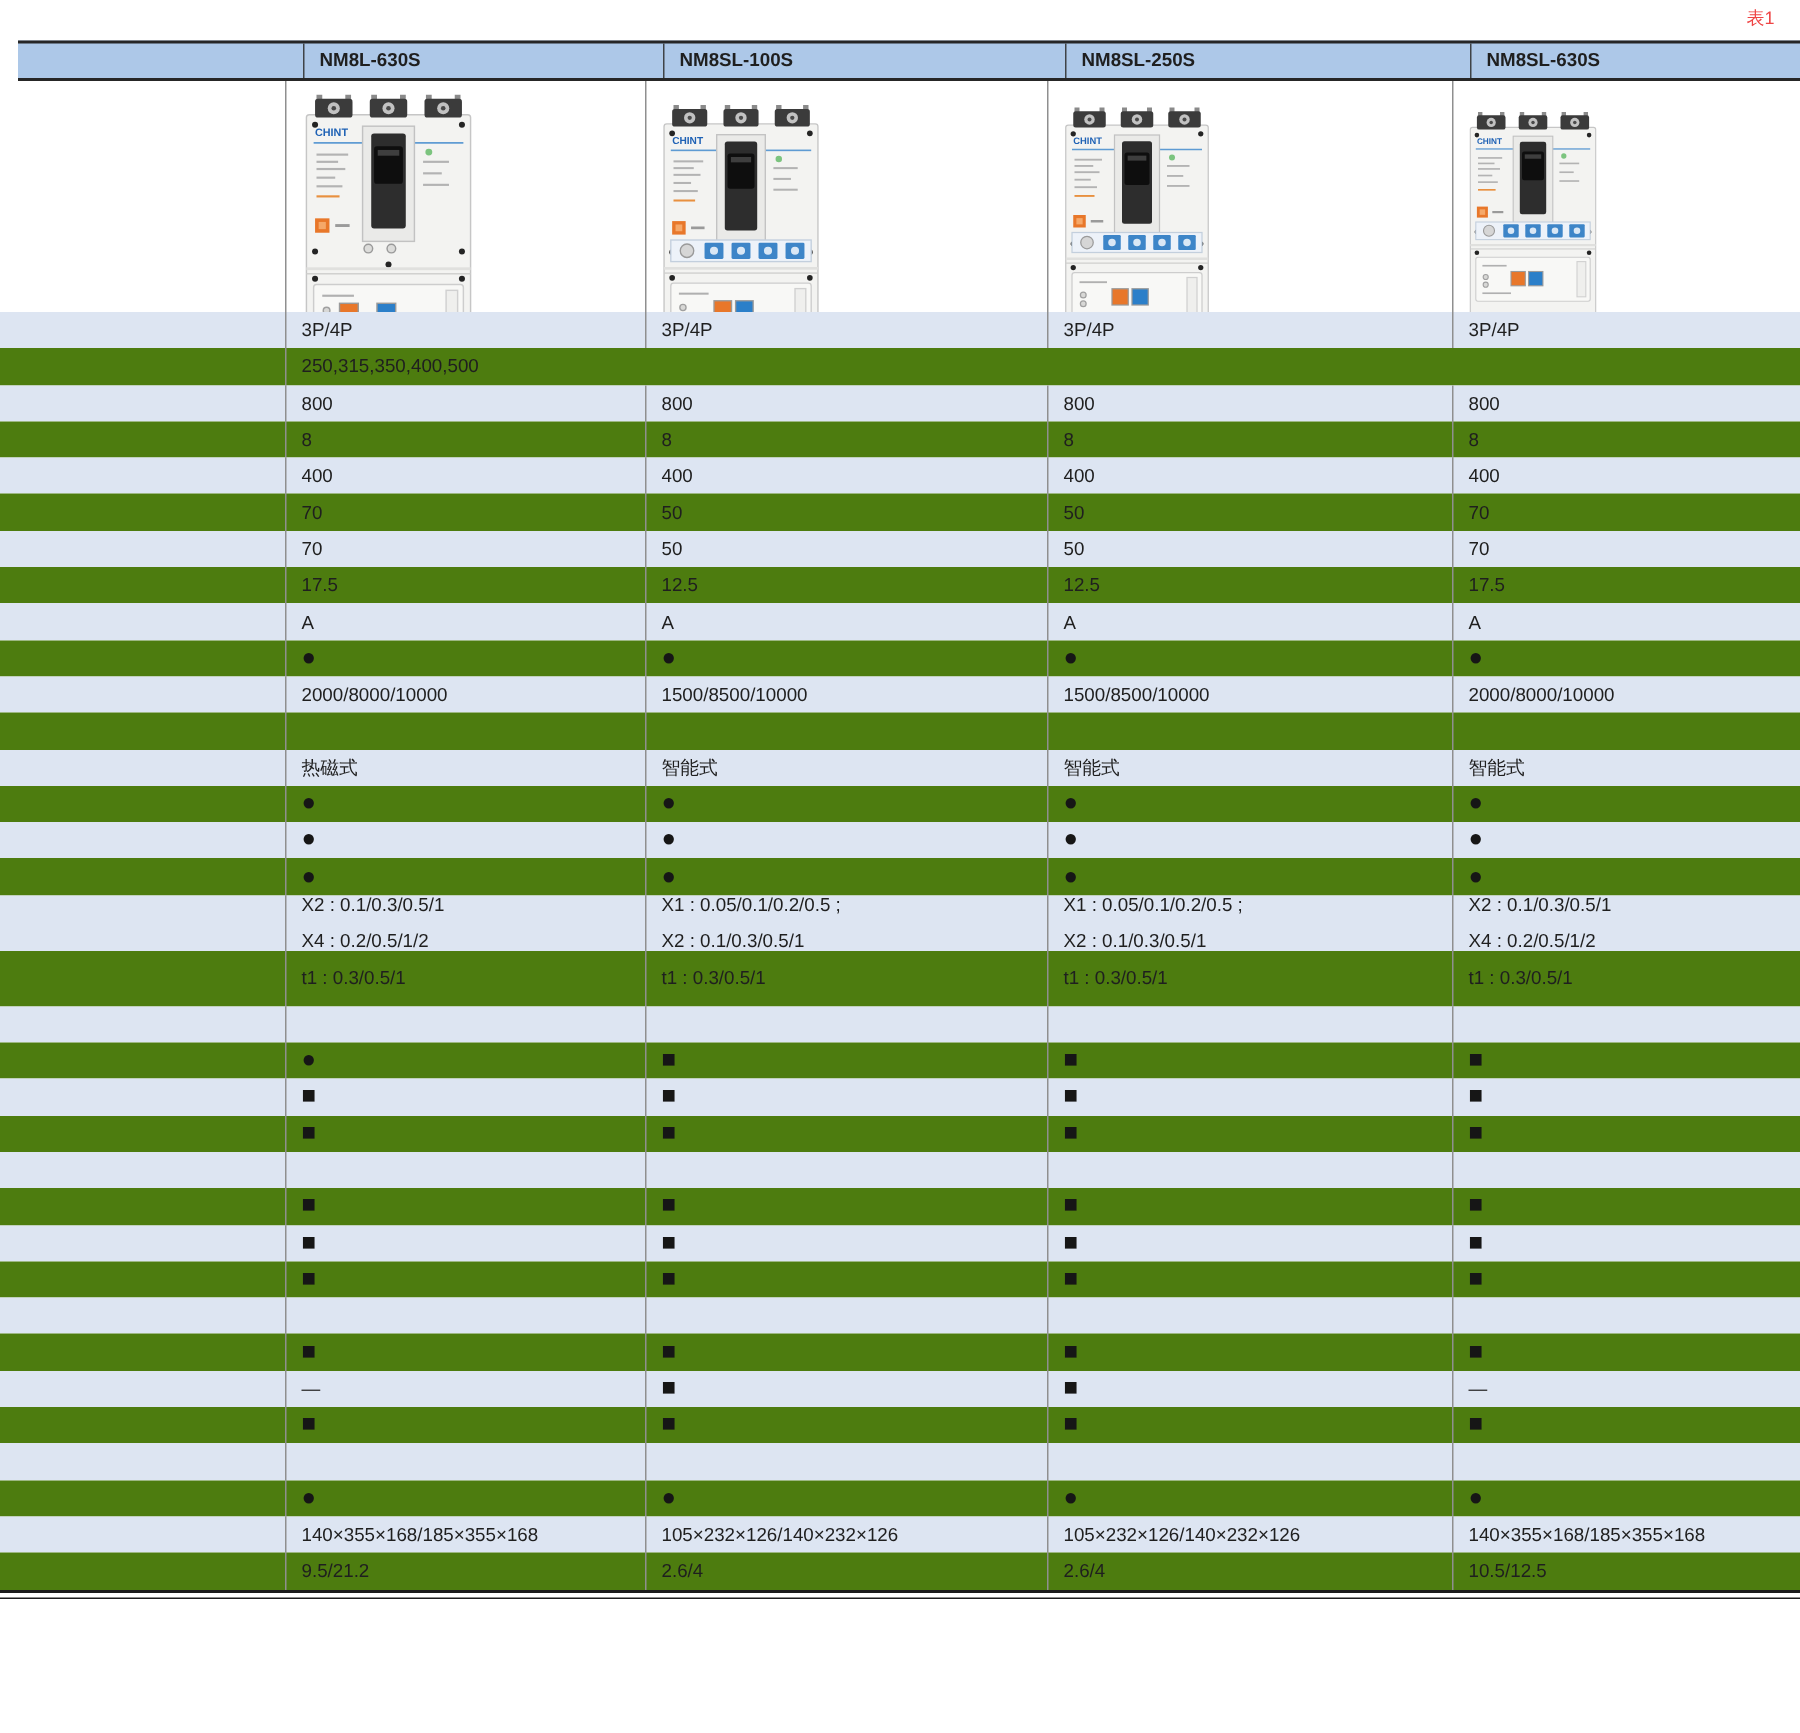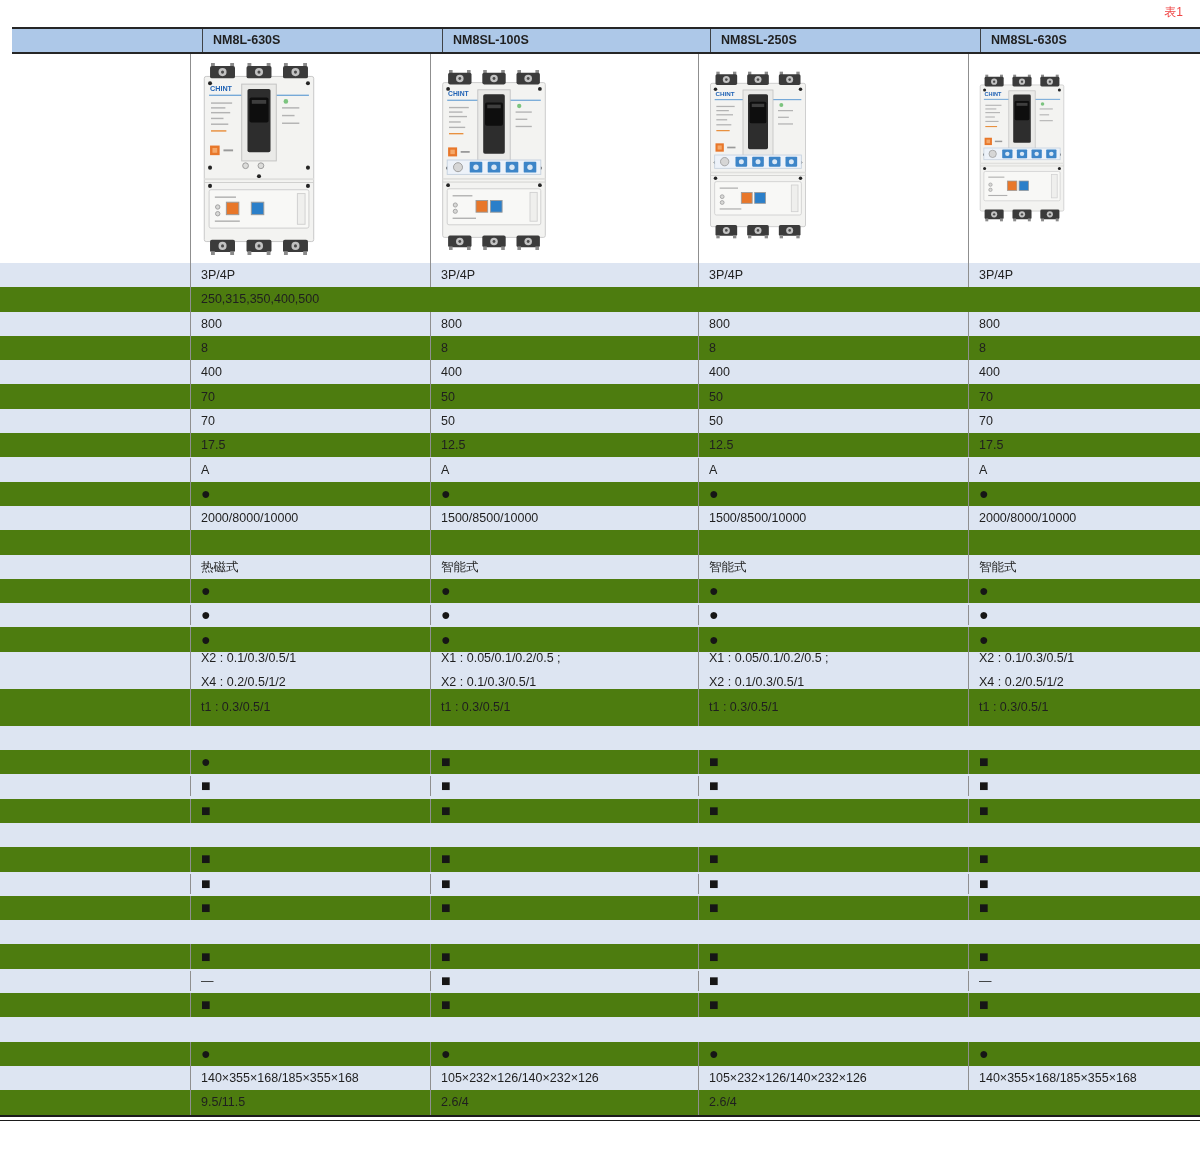--- a/index.html
+++ b/index.html
@@ -8,27 +8,27 @@
     font-family:"Liberation Sans","DejaVu Sans",sans-serif;
     color:#1f1f1f;font-size:12.5px;
   }
   .caption{position:absolute;top:4px;right:17px;font-size:12px;color:#ef4444;}
   .tbl{position:absolute;top:27px;left:0;width:1200px;}
   .hdr{display:flex;background:#adc8e8;border-top:2px solid #262626;border-bottom:2px solid #262626;height:23px;font-weight:700;margin-left:12px;}
   .hdr .cell{line-height:23px;}
   .cell{box-sizing:border-box;padding-left:10px;flex-shrink:0;overflow:hidden;white-space:nowrap;}
   .c0{width:190px}.c1{width:240px}.c2{width:268px}.c3{width:270px}.c4{width:232px}
   .hdr .c1,.hdr .c2,.hdr .c3,.hdr .c4{border-left:1px solid #3f4347;}
-  .imgrow{display:flex;height:209px;background:#fff;border-radius:30px;}
+  .imgrow{display:flex;height:154px;background:#fff;border-radius:30px;}
   .imgrow .c1,.imgrow .c2,.imgrow .c3,.imgrow .c4{border-left:1px solid #8f8f8f;}
   .imgrow .cell{padding-top:9px;padding-left:9px;}
   .imgrow svg{display:block;}
   .row{display:flex;height:24.3px;}
   .row.tall{height:37px;}
-  .row.blue{background:#dde5f2;align-items:center;}
+  .row.blue{background:#dde5f2;}
   .row.white{background:#4d7c0f;}
   .row .cell{display:flex;flex-direction:column;justify-content:center;}
   .row .c1,.row .c2,.row .c3,.row .c4{border-left:1px solid #8f8f8f;}
   .line{line-height:24px;height:24px;}
   .row:not(.tall) .line{height:auto;}
   .sym{font-size:16px;line-height:20px;color:#161616;}
   .sym.dash{font-size:12.5px;color:#2a2a2a;}
   .bb1{border-top:2.5px solid #1b1b1b;}
   .bb2{border-top:1px solid #1b1b1b;margin-top:3px;}
 </style>
@@ -854,26 +854,29 @@
         <div class="cell c3">
           <div class="line">105×232×126/140×232×126</div>
         </div>
         <div class="cell c4">
           <div class="line">140×355×168/185×355×168</div>
         </div>
       </div>
       <div class="row white">
         <div class="cell c0"></div>
         <div class="cell c1">
-          <div class="line">9.5/11.5</div>
+          <div class="line">9.5/21.2</div>
         </div>
         <div class="cell c2">
           <div class="line">2.6/4</div>
         </div>
         <div class="cell c3">
           <div class="line">2.6/4</div>
+        </div>
+        <div class="cell c4">
+          <div class="line">10.5/12.5</div>
         </div>
       </div>
     </div>
 
   <div class="bb1"></div>
   <div class="bb2"></div>
 </div>
 
 </body></html>

